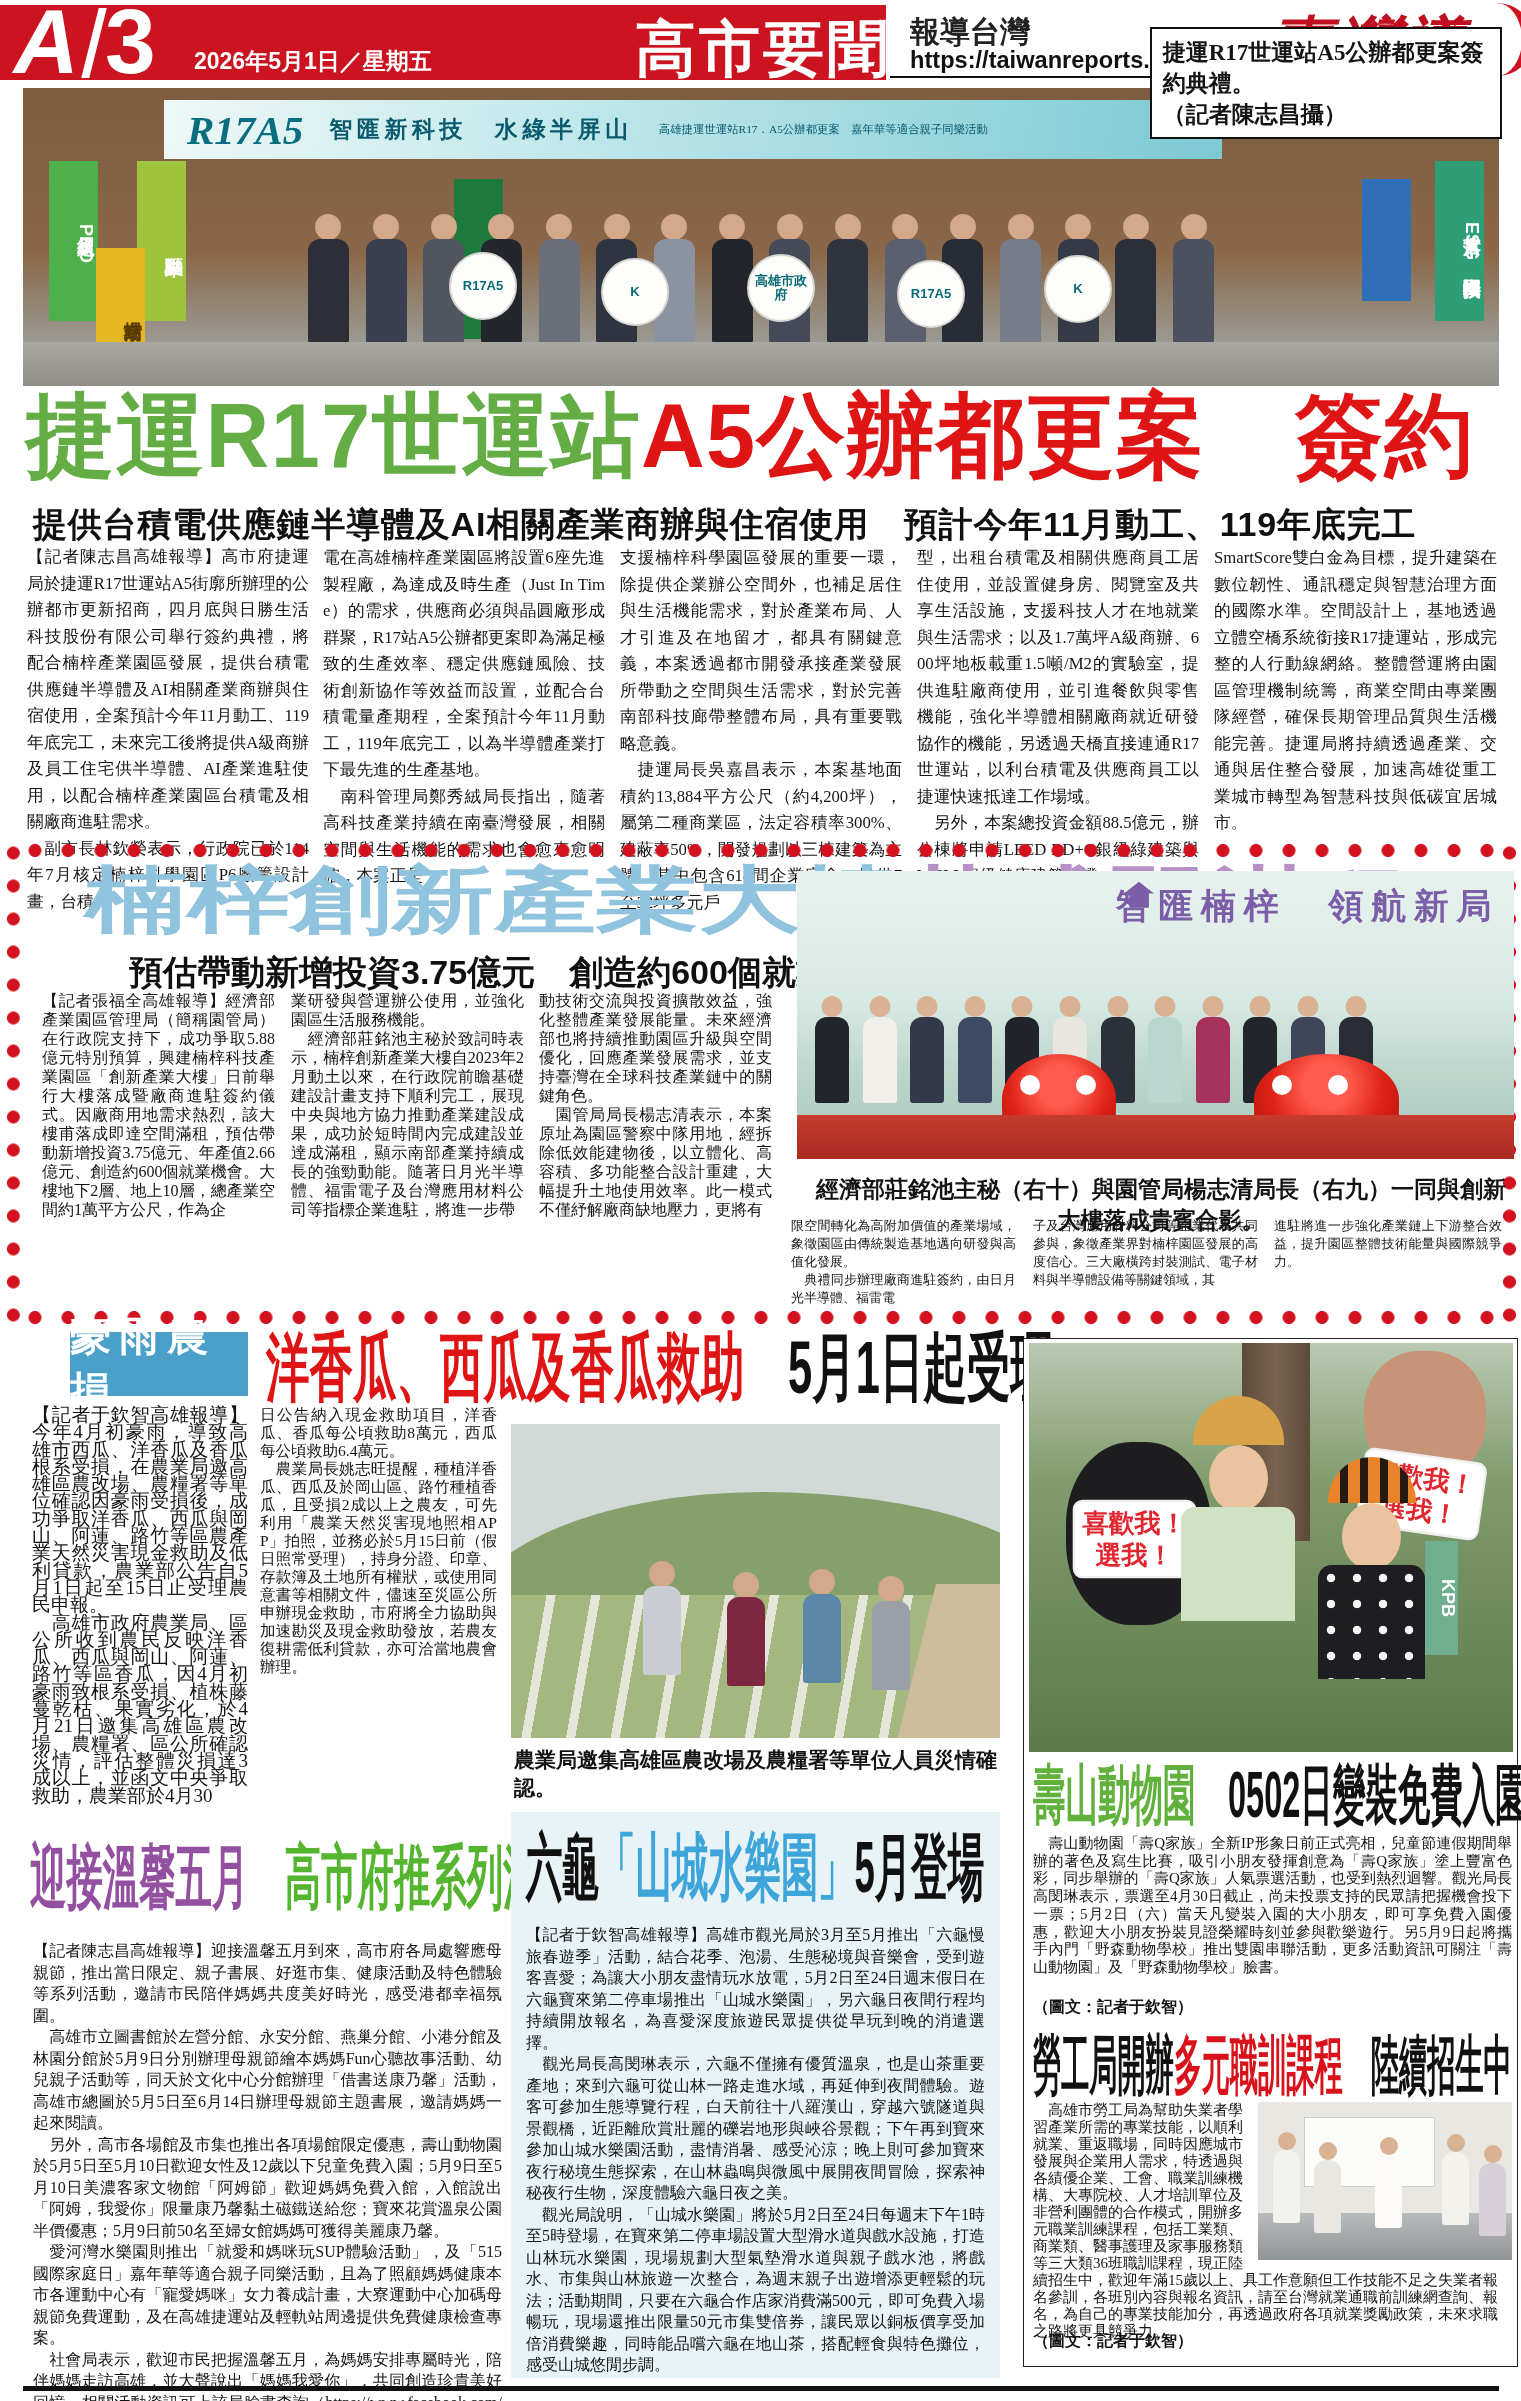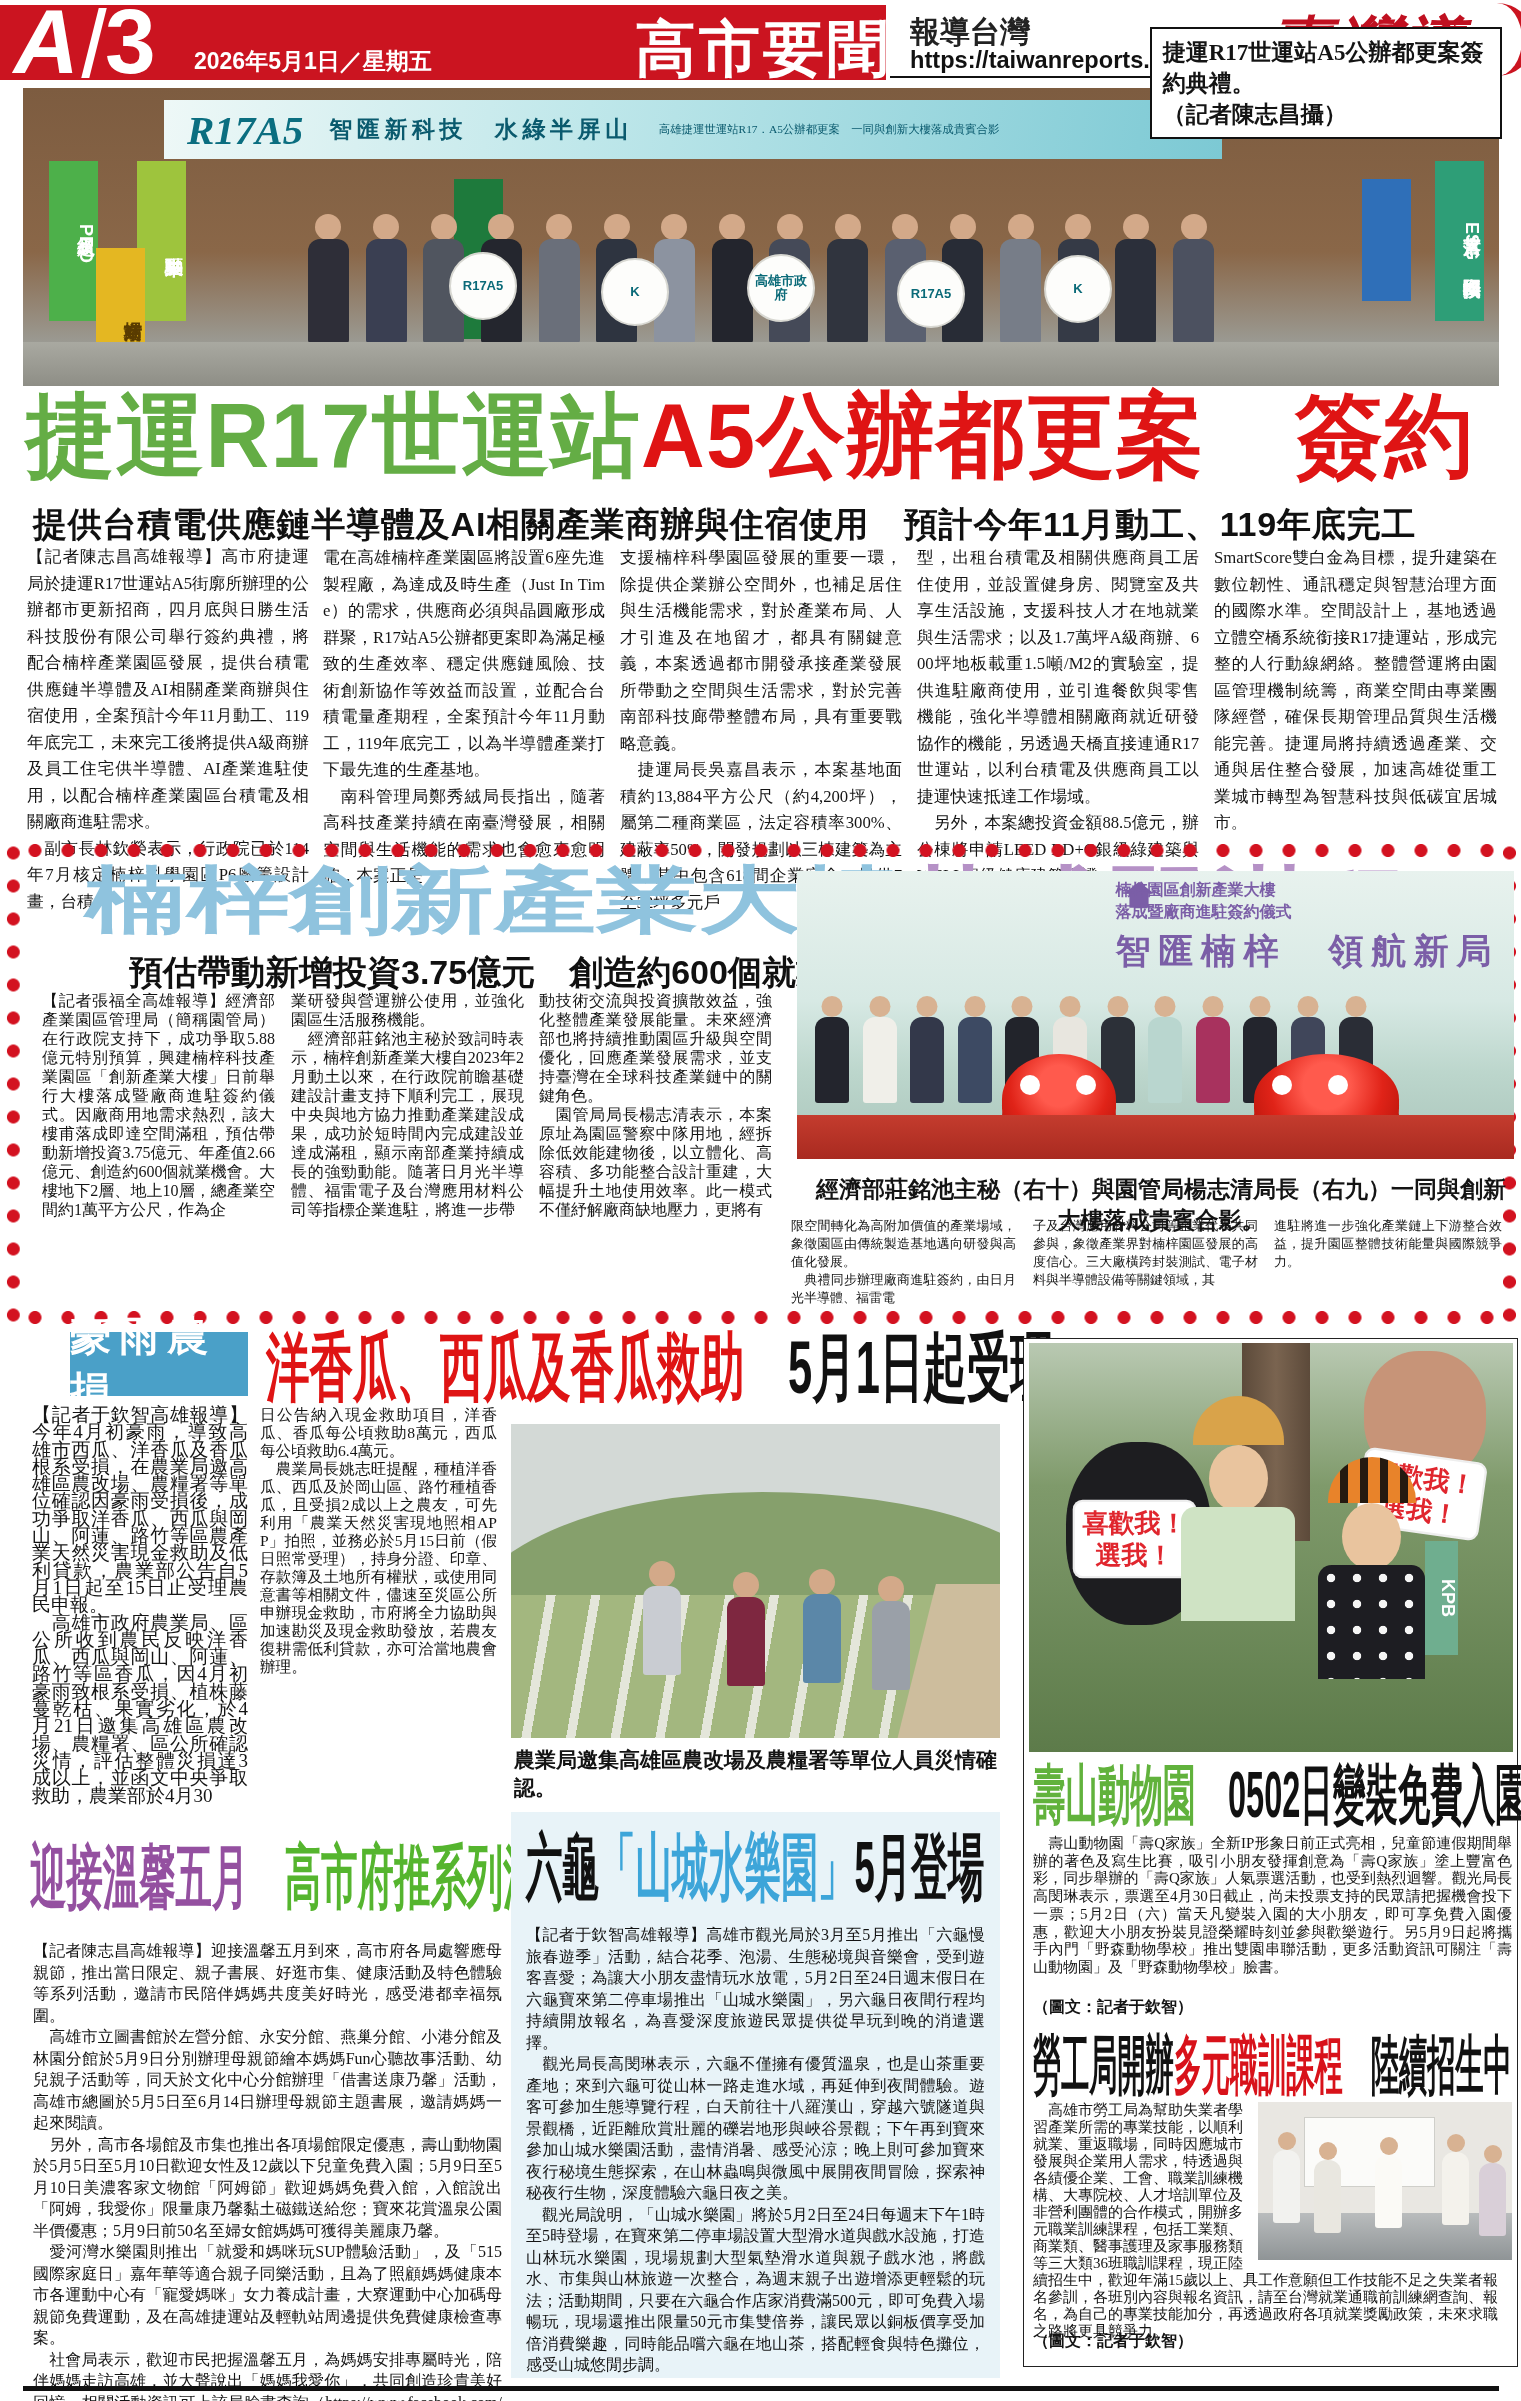--- a/index.html
+++ b/index.html
@@ -165,21 +165,21 @@
   <div class="abs tagline sans">報導台灣</div>
   <a href="#" class="abs siteurl">https://taiwanreports.com/</a>
   <div class="abs hdrule"></div>
   <div class="abs masthead">臺灣導報</div>
   <div class="abs swoosh"></div>
 
   <div class="abs mainphoto">
     <div class="abs mbanner">
       <span class="r17">R17A5</span>
       <span class="slog">智匯新科技　水綠半屏山</span>
-      <span class="sub">高雄捷運世運站R17．A5公辦都更案　一同與創新大樓落成貴賓合影</span>
+      <span class="sub">高雄捷運世運站R17．A5公辦都更案　嘉年華等適合親子同樂活動</span>
     </div>
     <div class="abs mlogos" style="white-space:pre-wrap;">高雄市政府
 日勝生活科技股份有限公司</div>
 
     <div class="abs strip" style="left:26px;background:#4db04a;">超級PRO</div>
     <div class="abs strip" style="left:114px;background:#9ec43d;">驅動未來</div>
     <div class="abs strip" style="left:73px;top:160px;height:114px;background:#e4b722;color:#5a3c00;">京站商場</div>
     <div class="abs strip" style="left:431px;top:91px;background:#1e7a3c;">立體空橋 直通捷運</div>
     <div class="abs strip" style="left:1412px;background:#2e9e77;">落實ESG 接軌國際</div>
     <div class="abs strip" style="left:1339px;top:91px;height:122px;background:#2f6fb8;"></div>
@@ -238,22 +238,20 @@
   <div class="abs sub2 sans nowrap">預估帶動新增投資3.75億元　創造約600個就業機會</div>
   <div class="abs ncol n1 jt">【記者張福全高雄報導】經濟部產業園區管理局（簡稱園管局）在行政院支持下，成功爭取5.88億元特別預算，興建楠梓科技產業園區「創新產業大樓」日前舉行大樓落成暨廠商進駐簽約儀式。因廠商用地需求熱烈，該大樓甫落成即達空間滿租，預估帶動新增投資3.75億元、年產值2.66億元、創造約600個就業機會。大樓地下2層、地上10層，總產業空間約1萬平方公尺，作為企</div>
   <div class="abs ncol n2 jt">業研發與營運辦公使用，並強化園區生活服務機能。
 　經濟部莊銘池主秘於致詞時表示，楠梓創新產業大樓自2023年2月動土以來，在行政院前瞻基礎建設計畫支持下順利完工，展現中央與地方協力推動產業建設成果，成功於短時間內完成建設並達成滿租，顯示南部產業持續成長的強勁動能。隨著日月光半導體、福雷電子及台灣應用材料公司等指標企業進駐，將進一步帶</div>
   <div class="abs ncol n3 jt">動技術交流與投資擴散效益，強化整體產業發展能量。未來經濟部也將持續推動園區升級與空間優化，回應產業發展需求，並支持臺灣在全球科技產業鏈中的關鍵角色。
 　園管局局長楊志清表示，本案原址為園區警察中隊用地，經拆除低效能建物後，以立體化、高容積、多功能整合設計重建，大幅提升土地使用效率。此一模式不僅紓解廠商缺地壓力，更將有</div>
 
   <div class="abs nphoto">
     <div class="abs nhouse"></div>
     <div class="abs nbanner">
-      <div class="s" style="white-space:pre-wrap;">楠梓園區創新產業大樓
-落成暨廠商進駐簽約儀式</div>
       <div class="l">智匯楠梓　領航新局</div>
     </div>
     <div class="ncrowd abs">
       <div class="person" style="--c:#23252d"></div>
       <div class="person" style="--c:#f0efe9"></div>
       <div class="person" style="--c:#33384a"></div>
       <div class="person" style="--c:#3d4a63"></div>
       <div class="person" style="--c:#22242b"></div>
       <div class="person" style="--c:#e8e6df"></div>
       <div class="person" style="--c:#2c3038"></div>

